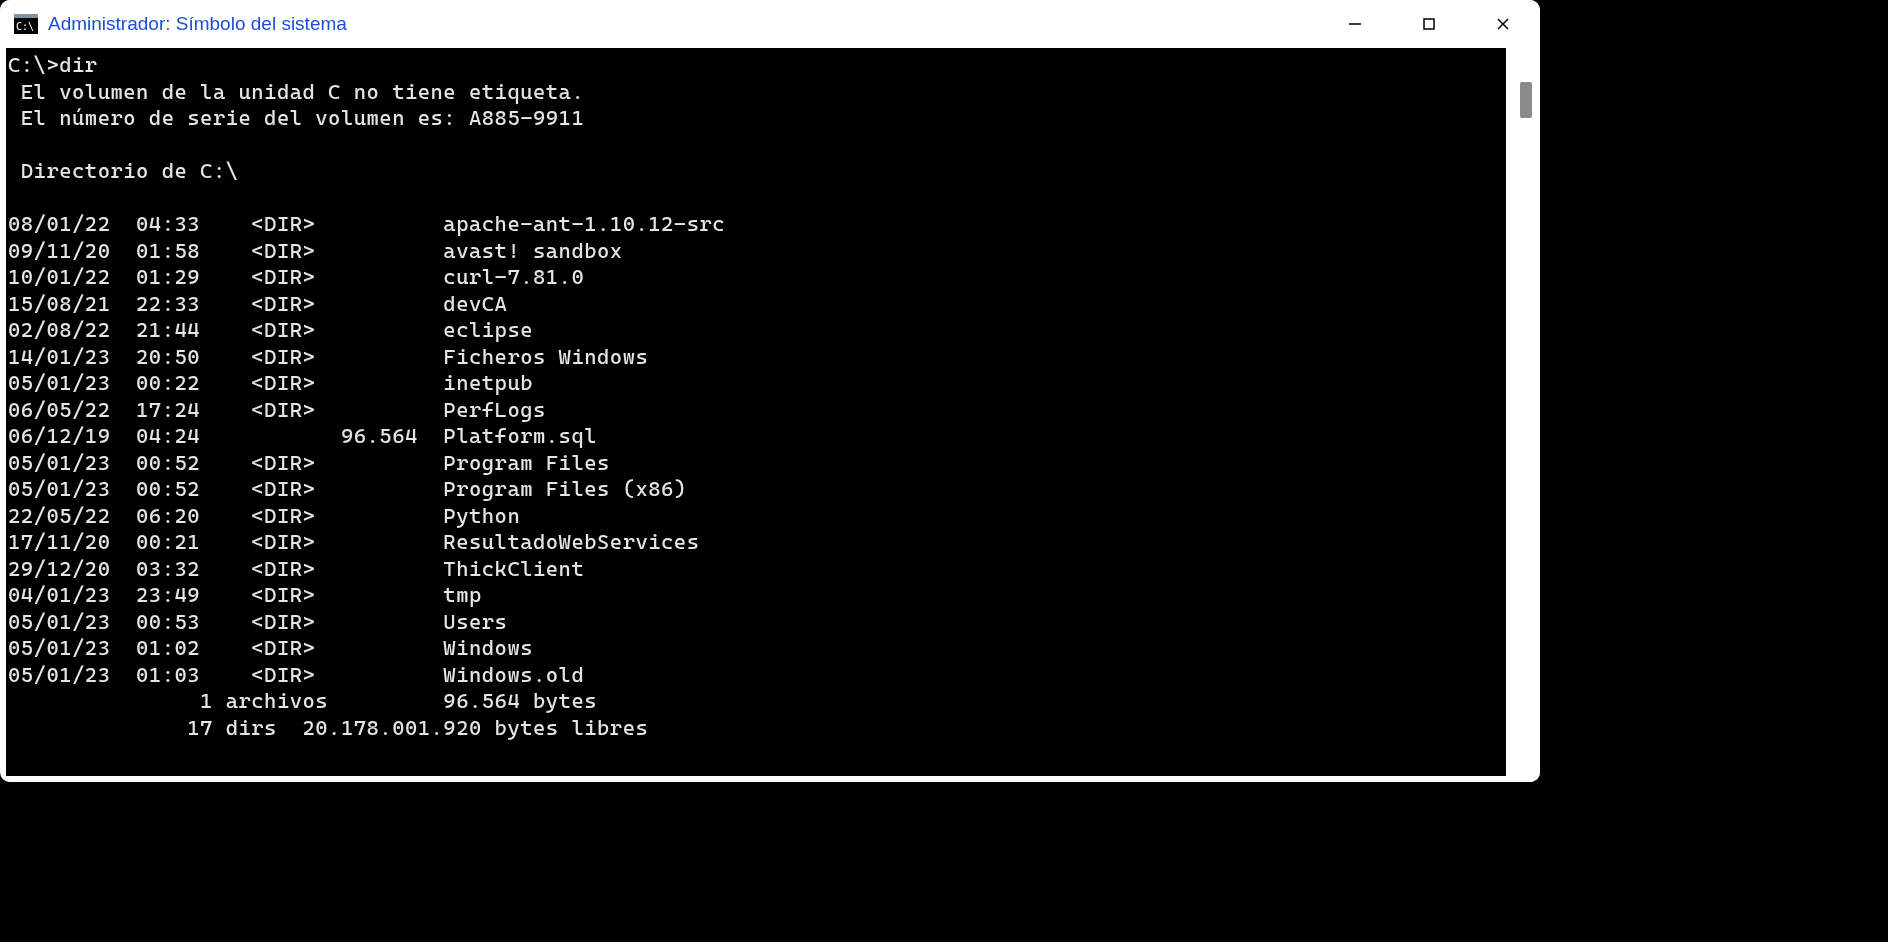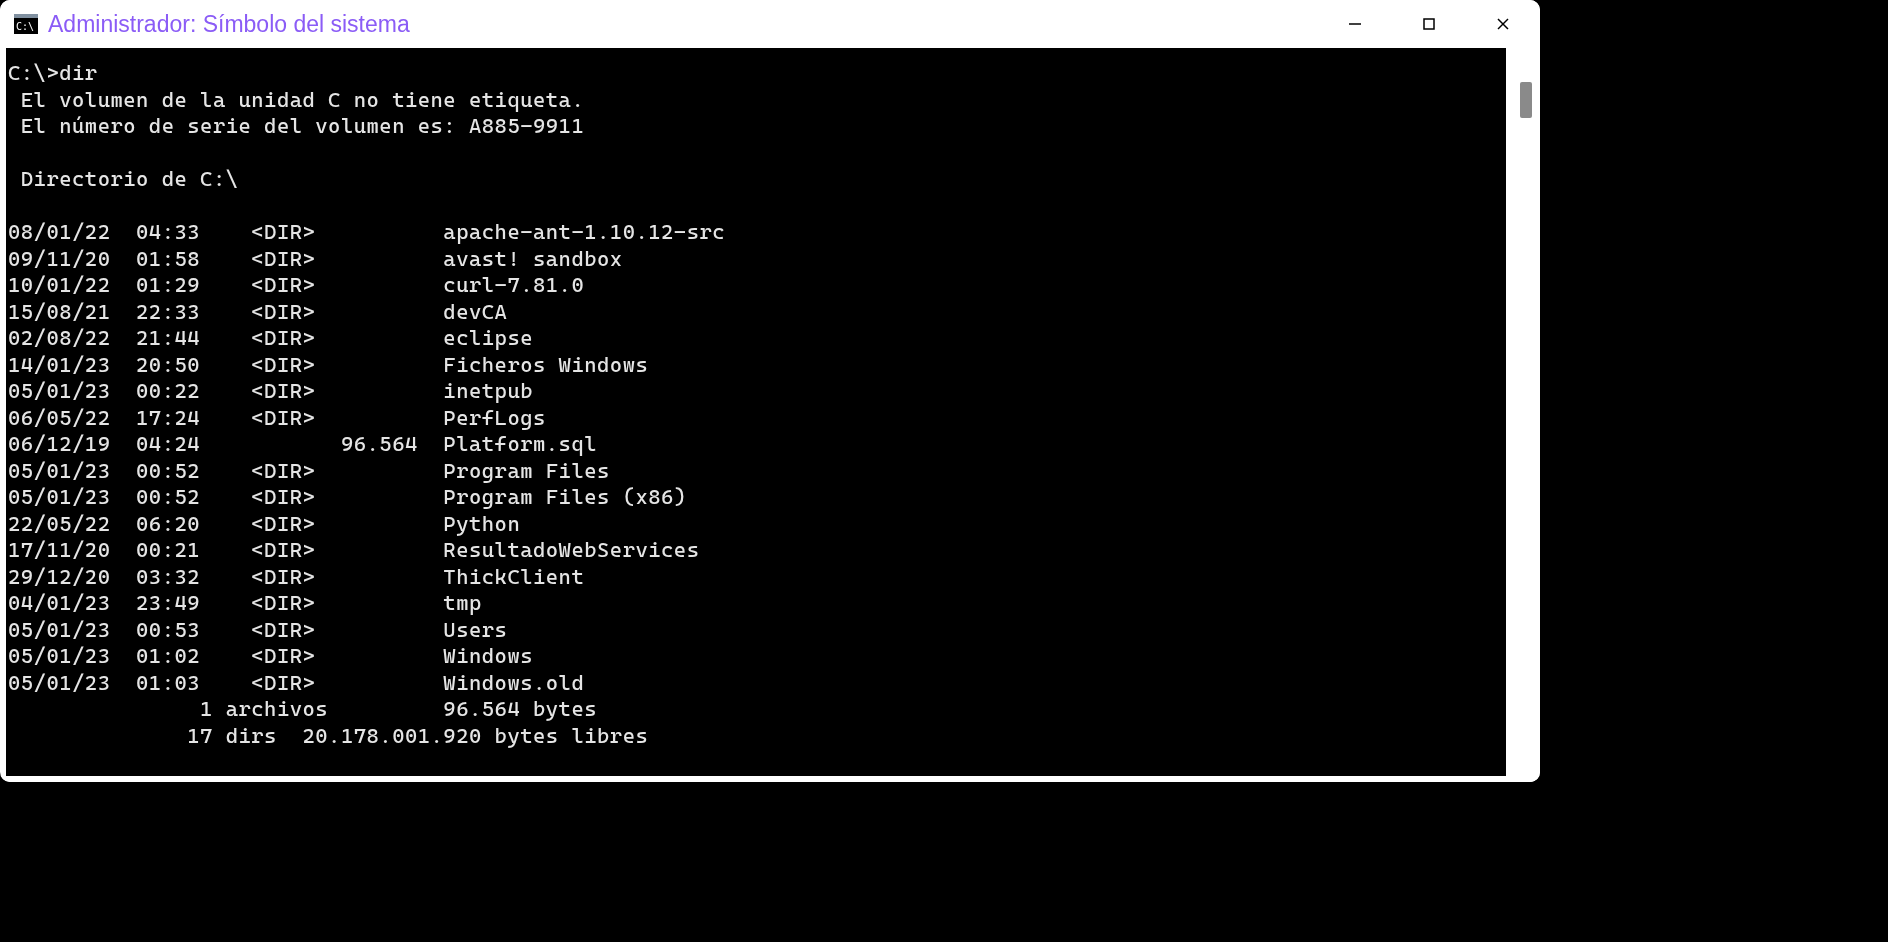--- a/index.html
+++ b/index.html
@@ -30,22 +30,22 @@
     }
     .titlebar-icon {
       width: 24px;
       height: 20px;
       margin-right: 10px;
       display: inline-flex;
       align-items: center;
       justify-content: center;
     }
     .title-text {
-      font-size: 23px;
-      color: #8b5cf6;
+      font-size: 19px;
+      color: #1d4ed8;
       font-weight: 400;
     }
     .window-controls {
       position: absolute;
       right: 0;
       top: 0;
       height: 48px;
       display: flex;
     }
     .win-btn {
@@ -63,21 +63,21 @@
       margin-left: 6px;
       position: relative;
       overflow: hidden;
     }
     .terminal-content {
       font-family: "Cascadia Mono", "Consolas", monospace;
       font-size: 21px;
       line-height: 26.5px;
       color: #e5e5e5;
       white-space: pre;
-      padding: 12px 2px;
+      padding: 4px 2px;
       letter-spacing: 0.5px;
     }
     .scrollbar-thumb {
       position: absolute;
       right: 8px;
       top: 30px;
       width: 12px;
       height: 36px;
       background: #8a8a8a;
       border-radius: 2px;

